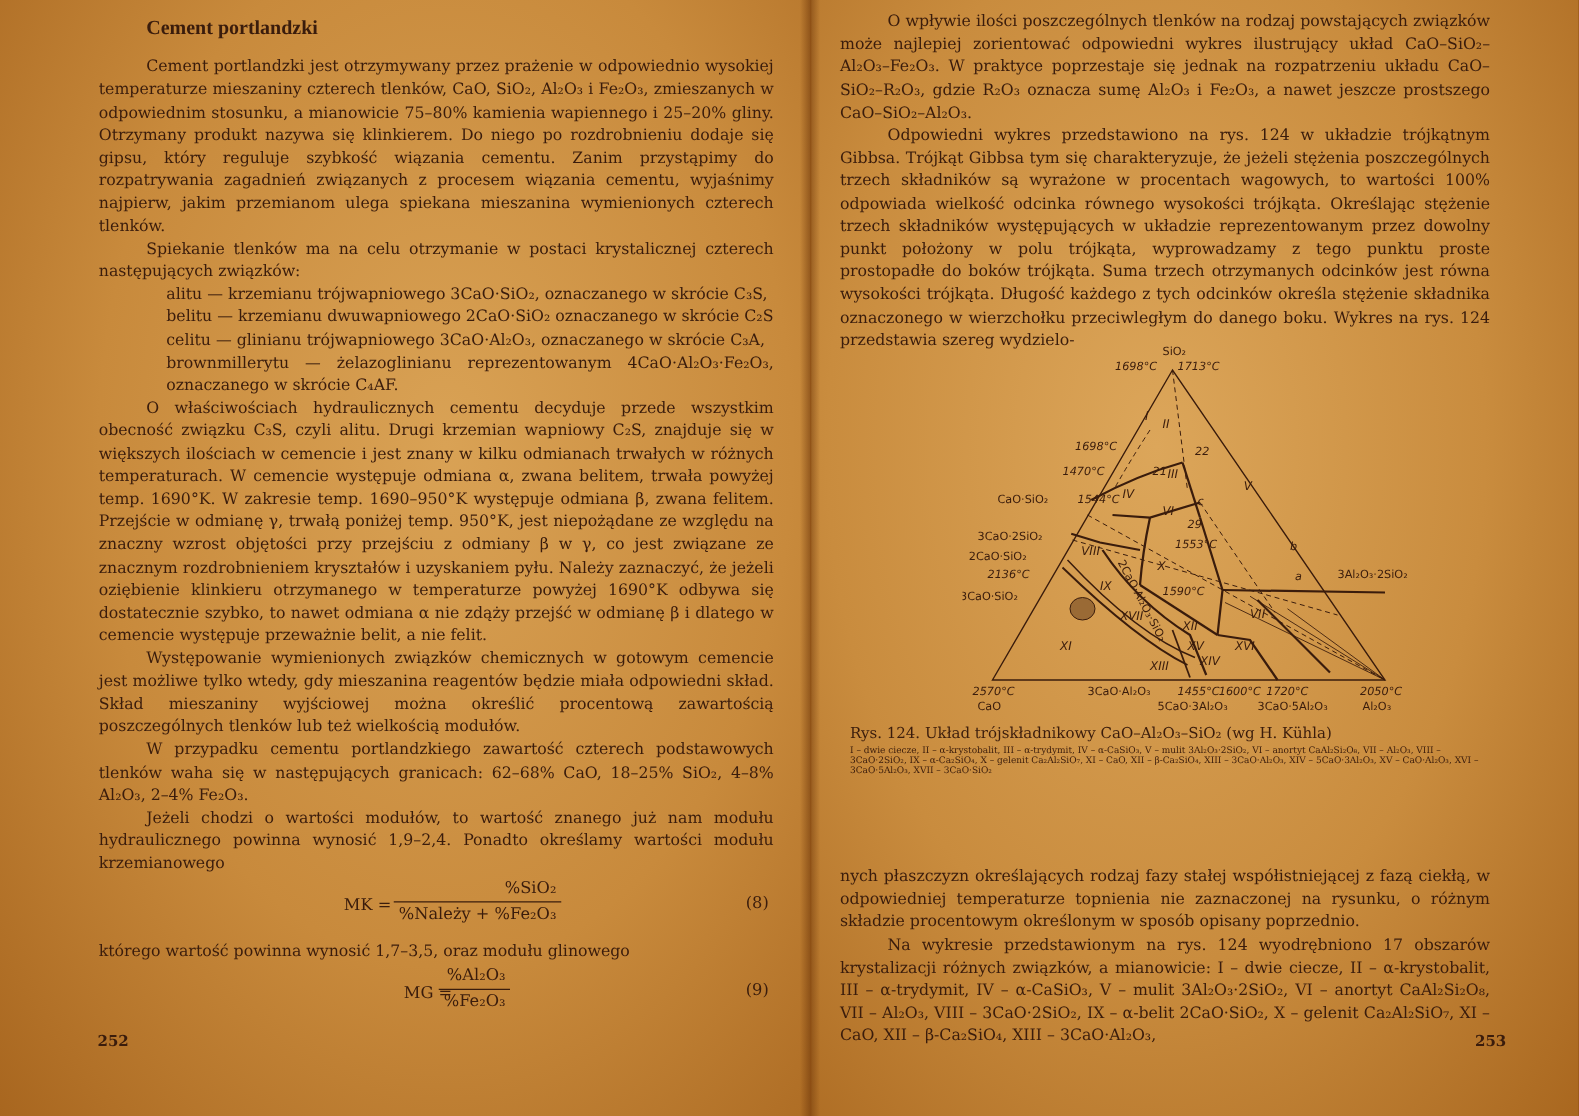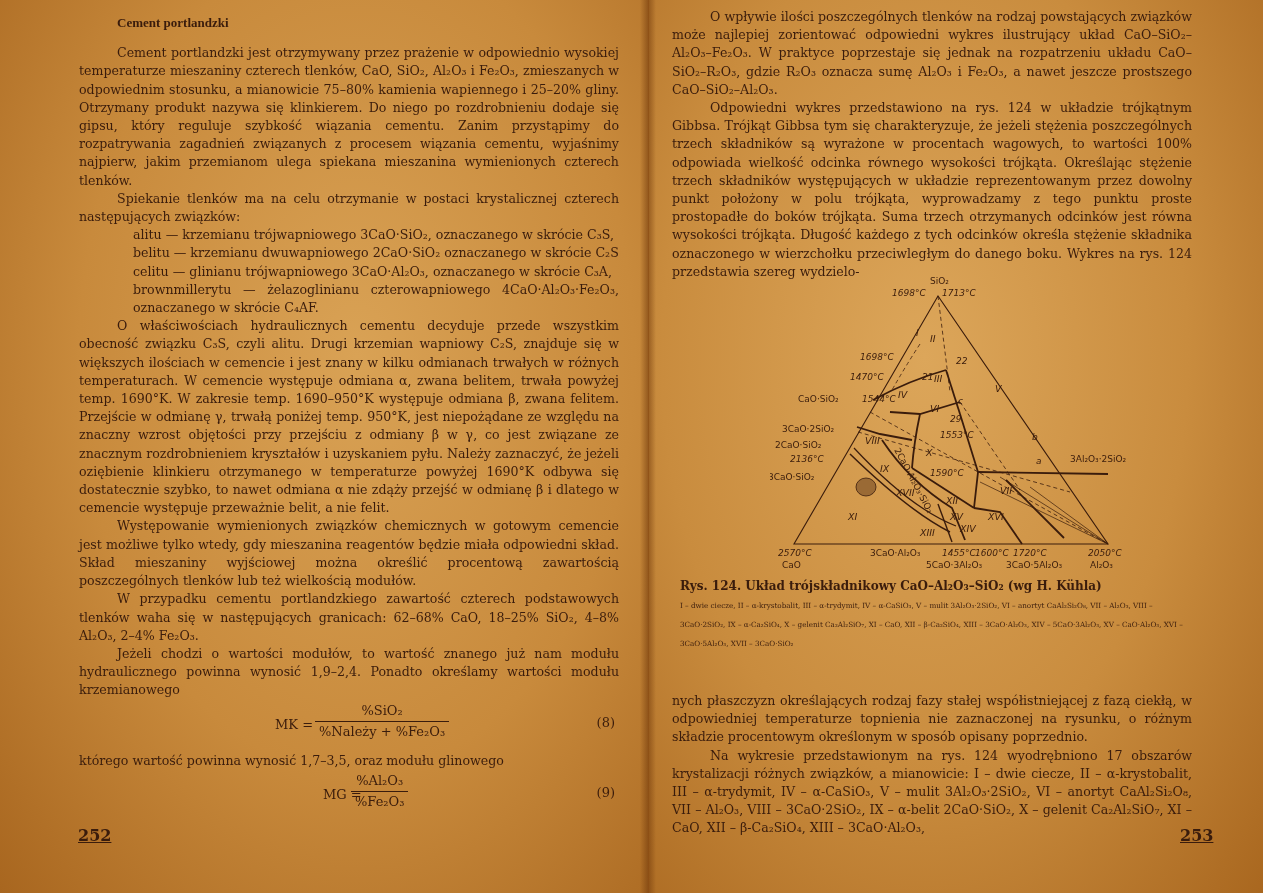--- a/index.html
+++ b/index.html
@@ -21,53 +21,53 @@
     background: radial-gradient(ellipse at 45% 40%, #dca65a 0%, #c98c3e 55%, #a9671f 100%);
   }
   .gutter {
     position:absolute; left:640px; top:0; width:16px; height:893px;
     background: linear-gradient(90deg, rgba(120,60,10,0) 0%, rgba(110,55,10,0.55) 50%, rgba(120,60,10,0) 100%);
   }
   .gutter-line { position:absolute; left:648px; top:0; width:1px; height:893px; background:#8c4c12; opacity:0.6; }
   .text-block { position:absolute; font-size:12.6px; line-height:18.2px; text-align:justify; }
   .left-text { left:79px; width:540px; top:6px; }
   .right-text { left:672px; width:520px; top:8px; }
-  .heading { font-weight:bold; font-size:13px; margin:0 0 12px 38px; font-family:"Liberation Serif", serif; }
+  .heading { font-weight:bold; font-size:16px; margin:0 0 12px 38px; font-family:"Liberation Serif", serif; }
   p { margin:0; text-indent:38px; }
   p.noindent { text-indent:0; }
   .list-line { padding-left:54px; text-indent:0; }
   .formula { position:relative; height:52px; font-size:13px; }
   .formula .lhs { position:absolute; }
-  .formula .frac { position:absolute; text-align:center; }
+  .formula .frac { position:absolute; text-align:right; }
   .formula .num { border-bottom:1px solid #3a1c0c; padding:0 4px 1px; }
   .formula .den { padding:1px 4px 0; }
   .formula .eqno { position:absolute; right:4px; top:14px; }
-  .pagenum { position:absolute; font-size:16px; font-weight:bold;text-decoration:underline; }
+  .pagenum { position:absolute; font-size:12px; font-weight:bold; }
   .figure { position:absolute; left:770px; top:272px; width:370px; height:300px; }
   .caption { position:absolute; left:680px; top:579px; width:520px; }
-  .caption-title { font-size:12px; font-weight:bold; }
-  .caption-body { font-size:7.2px; line-height:19px; margin-top:3px; }
+  .caption-title { font-size:12px; font-weight:normal; }
+  .caption-body { font-size:7.2px; line-height:8px; margin-top:3px; }
   svg text { font-family:"DejaVu Sans", sans-serif; fill:#3a1c0c; }
 </style>
 </head>
 <body>
 
 <div class="page page-left"></div>
 <div class="page page-right"></div>
 <div class="gutter"></div>
 <div class="gutter-line"></div>
 
 <div class="text-block left-text">
   <div class="heading" style="margin-top:8px">Cement portlandzki</div>
   <p>Cement portlandzki jest otrzymywany przez prażenie w odpowiednio wysokiej temperaturze mieszaniny czterech tlenków, CaO, SiO₂, Al₂O₃ i Fe₂O₃, zmieszanych w odpowiednim stosunku, a mianowicie 75–80% kamienia wapiennego i 25–20% gliny. Otrzymany produkt nazywa się klinkierem. Do niego po rozdrobnieniu dodaje się gipsu, który reguluje szybkość wiązania cementu. Zanim przystąpimy do rozpatrywania zagadnień związanych z procesem wiązania cementu, wyjaśnimy najpierw, jakim przemianom ulega spiekana mieszanina wymienionych czterech tlenków.</p>
   <p>Spiekanie tlenków ma na celu otrzymanie w postaci krystalicznej czterech następujących związków:</p>
   <p class="list-line">alitu — krzemianu trójwapniowego 3CaO·SiO₂, oznaczanego w skrócie C₃S,</p>
   <p class="list-line">belitu — krzemianu dwuwapniowego 2CaO·SiO₂ oznaczanego w skrócie C₂S</p>
   <p class="list-line">celitu — glinianu trójwapniowego 3CaO·Al₂O₃, oznaczanego w skrócie C₃A,</p>
-  <p class="list-line">brownmillerytu — żelazoglinianu czterowapniowego 4CaO·Al₂O₃·Fe₂O₃, oznaczanego w skrócie C₄AF.</p>
+  <p class="list-line">brownmillerytu — żelazoglinianu reprezentowanym 4CaO·Al₂O₃·Fe₂O₃, oznaczanego w skrócie C₄AF.</p>
   <p>O właściwościach hydraulicznych cementu decyduje przede wszystkim obecność związku C₃S, czyli alitu. Drugi krzemian wapniowy C₂S, znajduje się w większych ilościach w cemencie i jest znany w kilku odmianach trwałych w różnych temperaturach. W cemencie występuje odmiana α, zwana belitem, trwała powyżej temp. 1690°K. W zakresie temp. 1690–950°K występuje odmiana β, zwana felitem. Przejście w odmianę γ, trwałą poniżej temp. 950°K, jest niepożądane ze względu na znaczny wzrost objętości przy przejściu z odmiany β w γ, co jest związane ze znacznym rozdrobnieniem kryształów i uzyskaniem pyłu. Należy zaznaczyć, że jeżeli oziębienie klinkieru otrzymanego w temperaturze powyżej 1690°K odbywa się dostatecznie szybko, to nawet odmiana α nie zdąży przejść w odmianę β i dlatego w cemencie występuje przeważnie belit, a nie felit.</p>
   <p>Występowanie wymienionych związków chemicznych w gotowym cemencie jest możliwe tylko wtedy, gdy mieszanina reagentów będzie miała odpowiedni skład. Skład mieszaniny wyjściowej można określić procentową zawartością poszczególnych tlenków lub też wielkością modułów.</p>
   <p>W przypadku cementu portlandzkiego zawartość czterech podstawowych tlenków waha się w następujących granicach: 62–68% CaO, 18–25% SiO₂, 4–8% Al₂O₃, 2–4% Fe₂O₃.</p>
   <p>Jeżeli chodzi o wartości modułów, to wartość znanego już nam modułu hydraulicznego powinna wynosić 1,9–2,4. Ponadto określamy wartości modułu krzemianowego</p>
 
   <div class="formula">
     <span class="lhs" style="left:196px; top:16px">MK =</span>
     <div class="frac" style="left:236px; top:2px">
       <div class="num">%SiO₂</div>
       <div class="den">%Należy + %Fe₂O₃</div>

